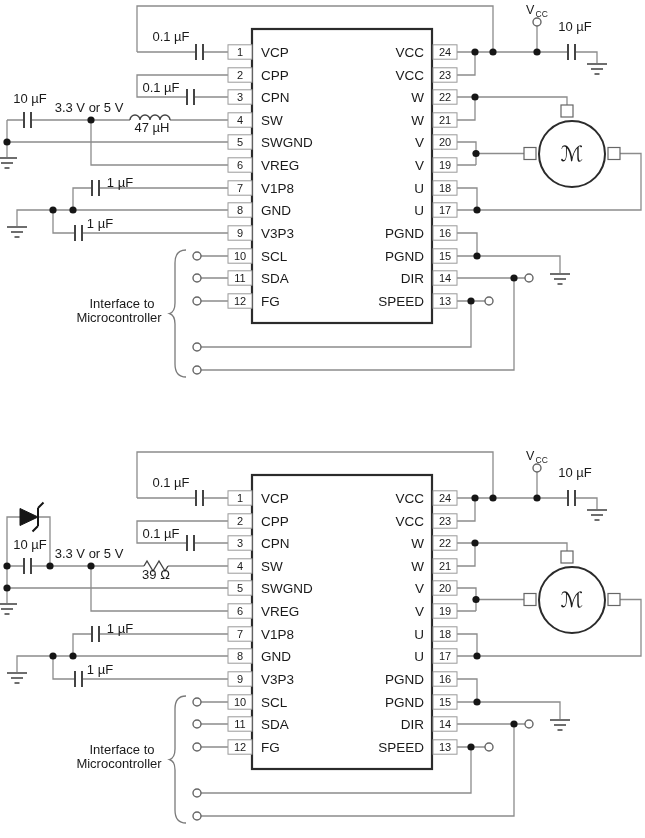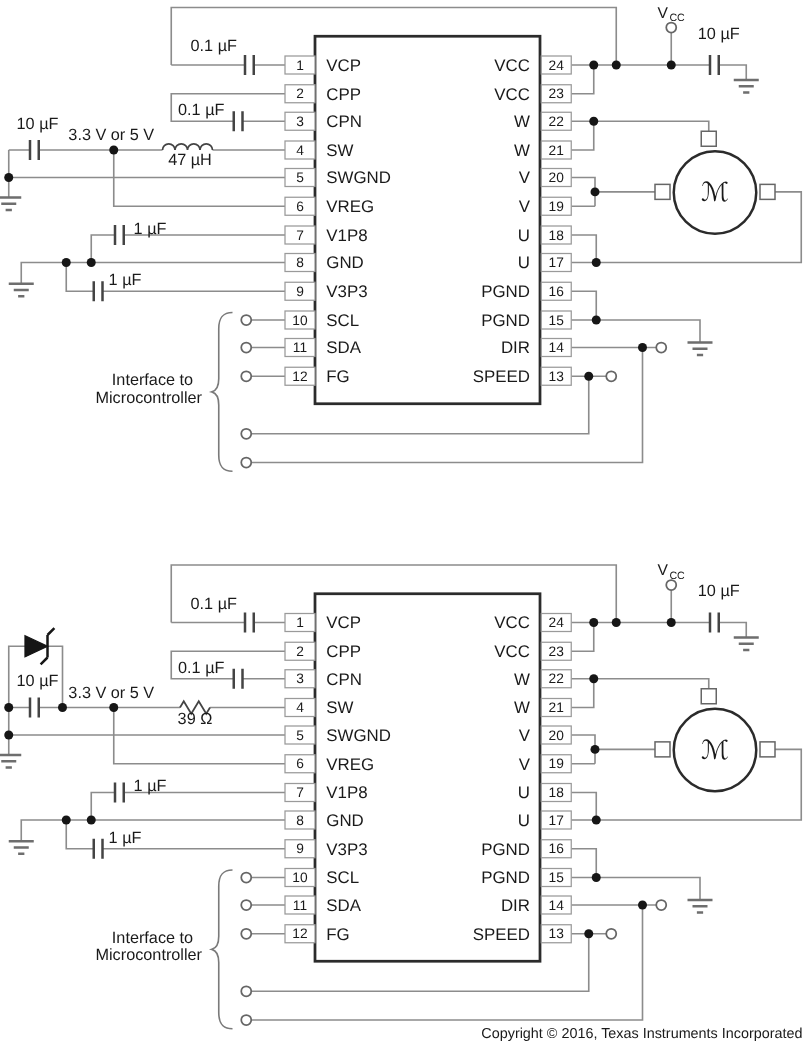--- a/index.html
+++ b/index.html
@@ -271,14 +271,13 @@
         <circle cx="197" cy="301" r="4" fill="#ffffff" stroke="#666666" stroke-width="1.4"></circle>
         <circle cx="197" cy="347" r="4" fill="#ffffff" stroke="#666666" stroke-width="1.4"></circle>
         <circle cx="197" cy="370" r="4" fill="#ffffff" stroke="#666666" stroke-width="1.4"></circle>
         <circle cx="529" cy="278" r="4" fill="#ffffff" stroke="#666666" stroke-width="1.4"></circle>
         <circle cx="489" cy="301" r="4" fill="#ffffff" stroke="#666666" stroke-width="1.4"></circle>
         <path d="M186 250 C177.5 250 175 255 175 263 L175 303 C175 309 173 312.5 169.5 313.5 C173 314.5 175 318 175 324 L175 364 C175 372 177.5 377 186 377" fill="none" stroke="#7a7a7a" stroke-width="1.3"></path>
         <text x="122" y="308" font-size="13" text-anchor="middle">Interface to</text>
         <text x="119" y="322" font-size="13" text-anchor="middle">Microcontroller</text>
       </g>
     </svg>
-  <div class="copyright">Copyright © 2016, Texas Instruments Incorporated</div>
 </div>
 
 </body></html>

